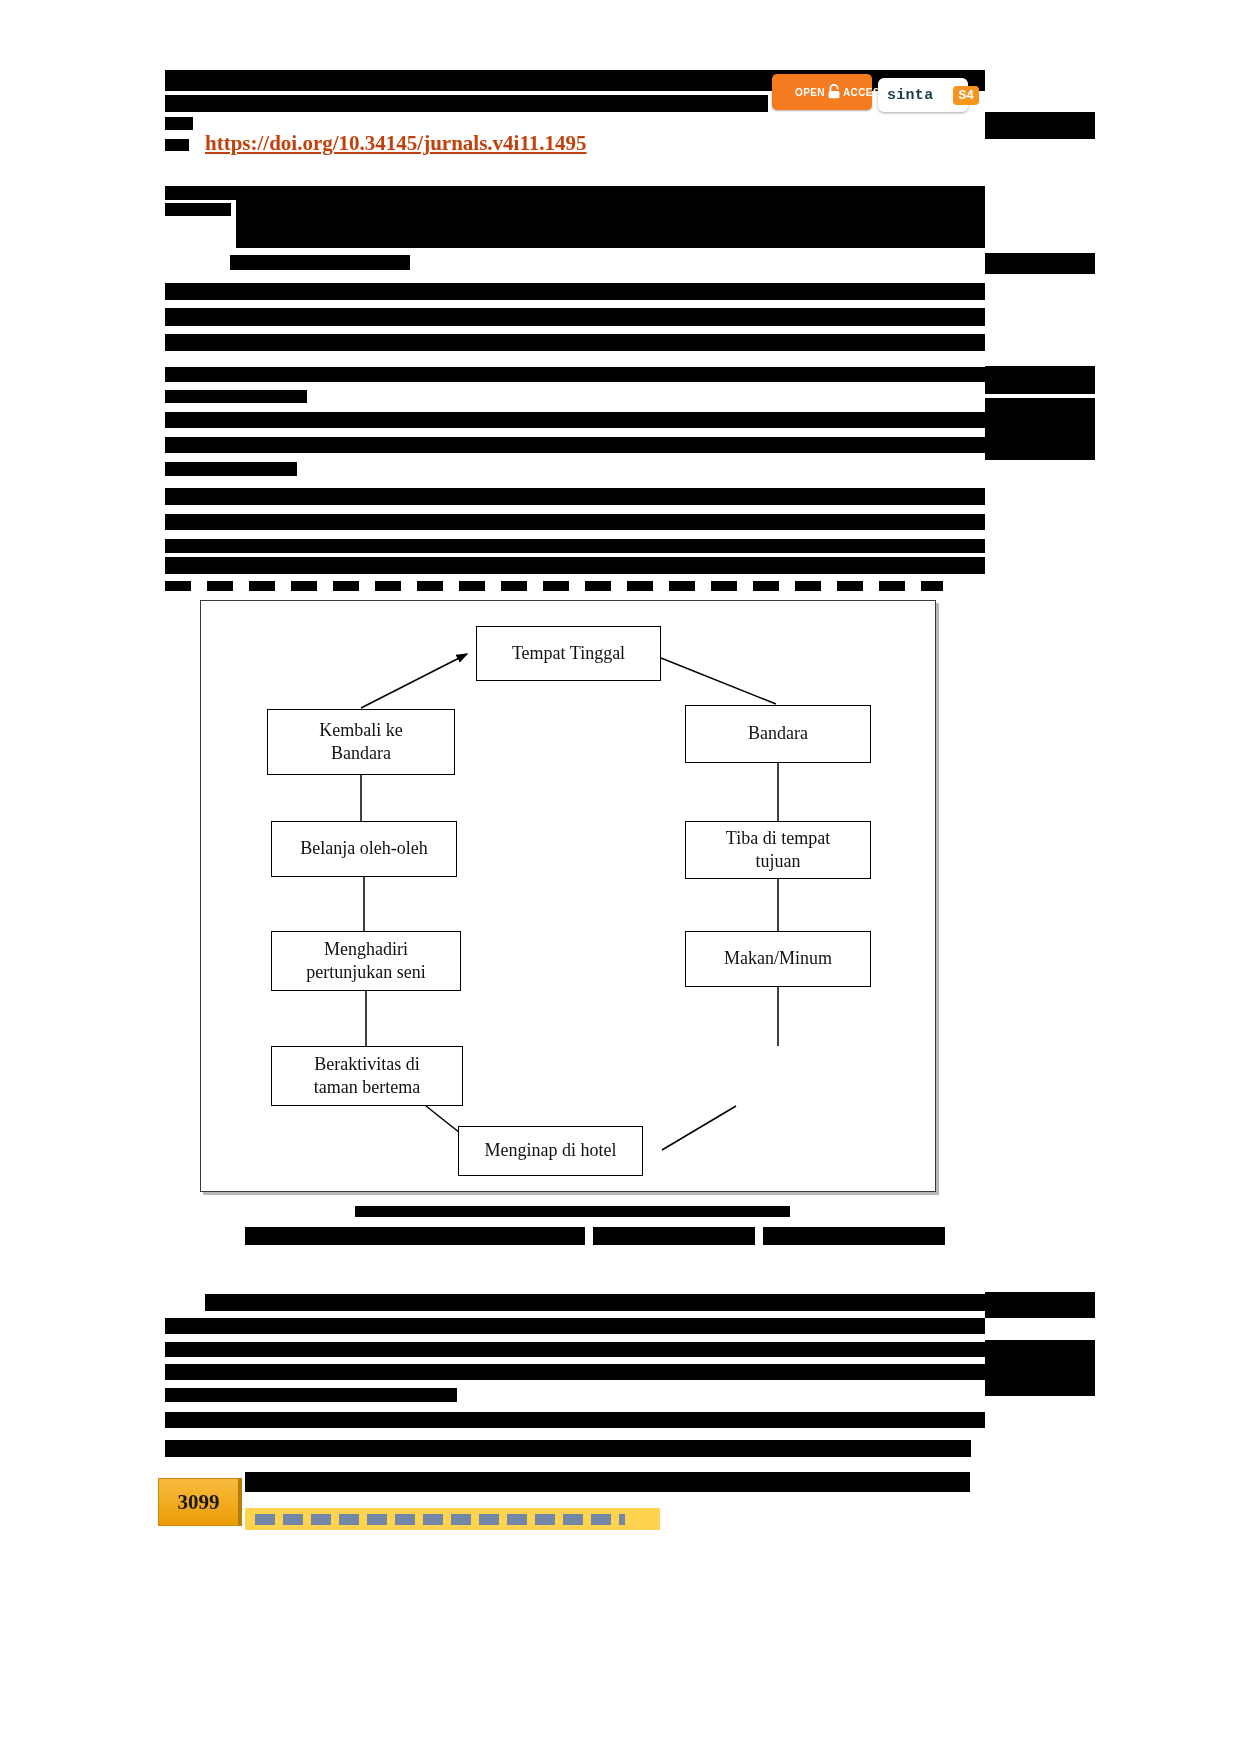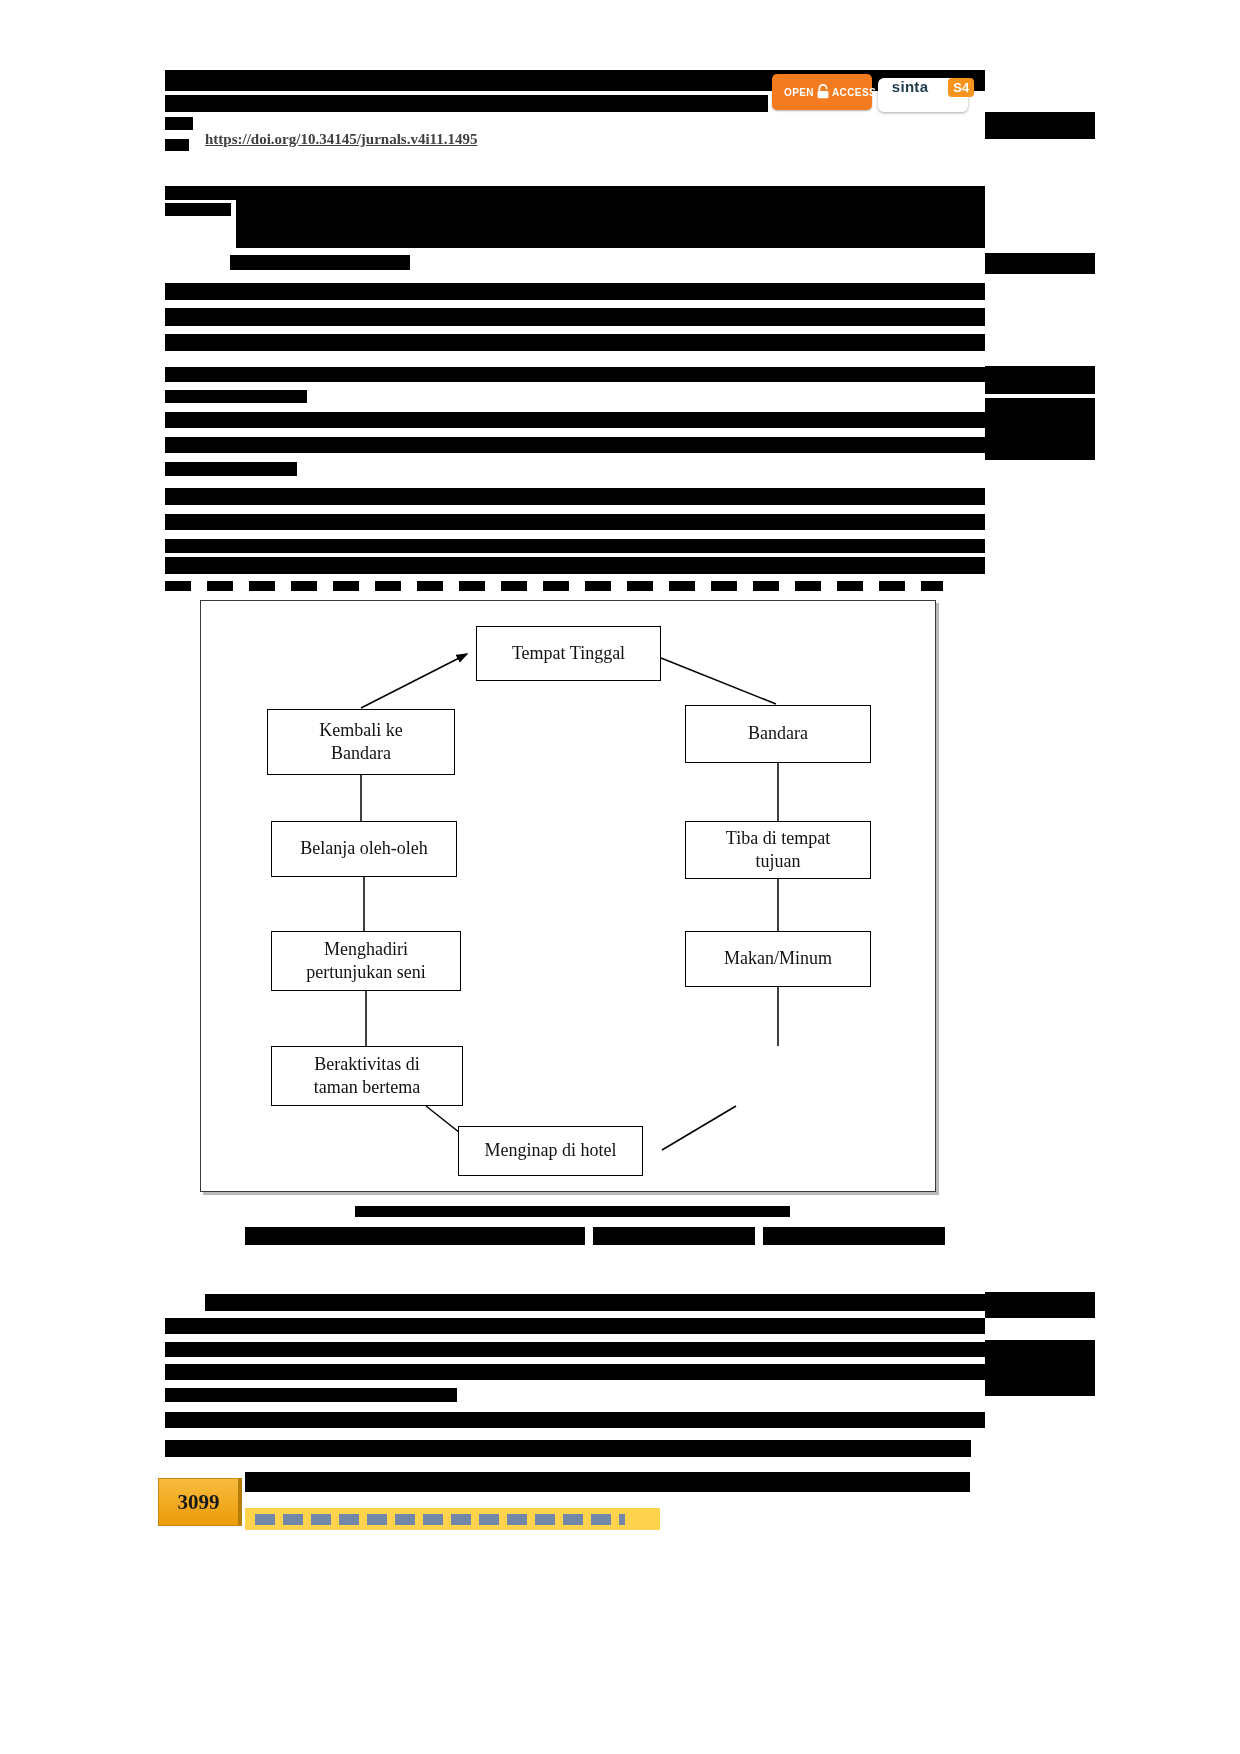--- a/index.html
+++ b/index.html
@@ -7,35 +7,35 @@
   body { width:1240px; height:1754px; font-family:"Liberation Serif", serif; }
   .page { position:relative; width:1240px; height:1754px; background:#fff; overflow:hidden; }
 
   .bar { position:absolute; background:#000; }
 
   .dotted-line { position:absolute; height:10px;
     background: repeating-linear-gradient(90deg, #000 0 26px, transparent 26px 42px); }
 
   
   .doi { position:absolute; left:205px; top:131px; font-family:"Liberation Serif", serif;
-    font-size:15px; font-weight:bold; color:#404040; text-decoration:underline; }
+    font-size:21px; font-weight:bold; color:#c2410c; text-decoration:underline; }
 
   
   .oa-badge { position:absolute; left:772px; top:74px; width:100px; height:36px;
     background:#f47b20; border-radius:5px; display:flex; align-items:center;
-    justify-content:space-between; padding:0 12px; box-shadow:0 1px 2px rgba(0,0,0,.3); }
+    justify-content:space-between; padding:0 23px; box-shadow:0 1px 2px rgba(0,0,0,.3); }
   .oa-word { color:#fff; font-family:"Liberation Sans", sans-serif; font-weight:bold;
     font-size:10px; letter-spacing:.4px; }
   .oa-lock { display:flex; align-items:center; }
 
   
   .sinta-badge { position:absolute; left:878px; top:78px; width:90px; height:34px;
     background:#fff; border-radius:6px; box-shadow:0 1px 3px rgba(0,0,0,.35);
-    display:flex; align-items:flex-start; justify-content:center; gap:20px;
-    font-family:Liberation Sans, sans-serif; }
+    display:flex; align-items:center; justify-content:center; gap:20px;
+    font-family:Liberation Mono, monospace; }
   .sinta-swirl { width:16px; height:16px; border-radius:50%;
     background:conic-gradient(#12b2a6, #47c08f, #12b2a6); display:inline-block; }
   .sinta-name { font-size:15px; font-weight:bold; color:#1d3c4d; letter-spacing:.3px; }
   .sinta-rank { background:#f7941e; color:#fff; font-weight:bold; font-size:13px;
     padding:2px 5px; border-radius:4px; }
 
   
   .figure { position:absolute; left:200px; top:600px; width:736px; height:592px;
     background:#fff; border:1.5px solid #3a3a3a; box-shadow:3px 3px 0 #b9b9b9; }
   .connectors { position:absolute; left:0; top:0; width:736px; height:592px;

